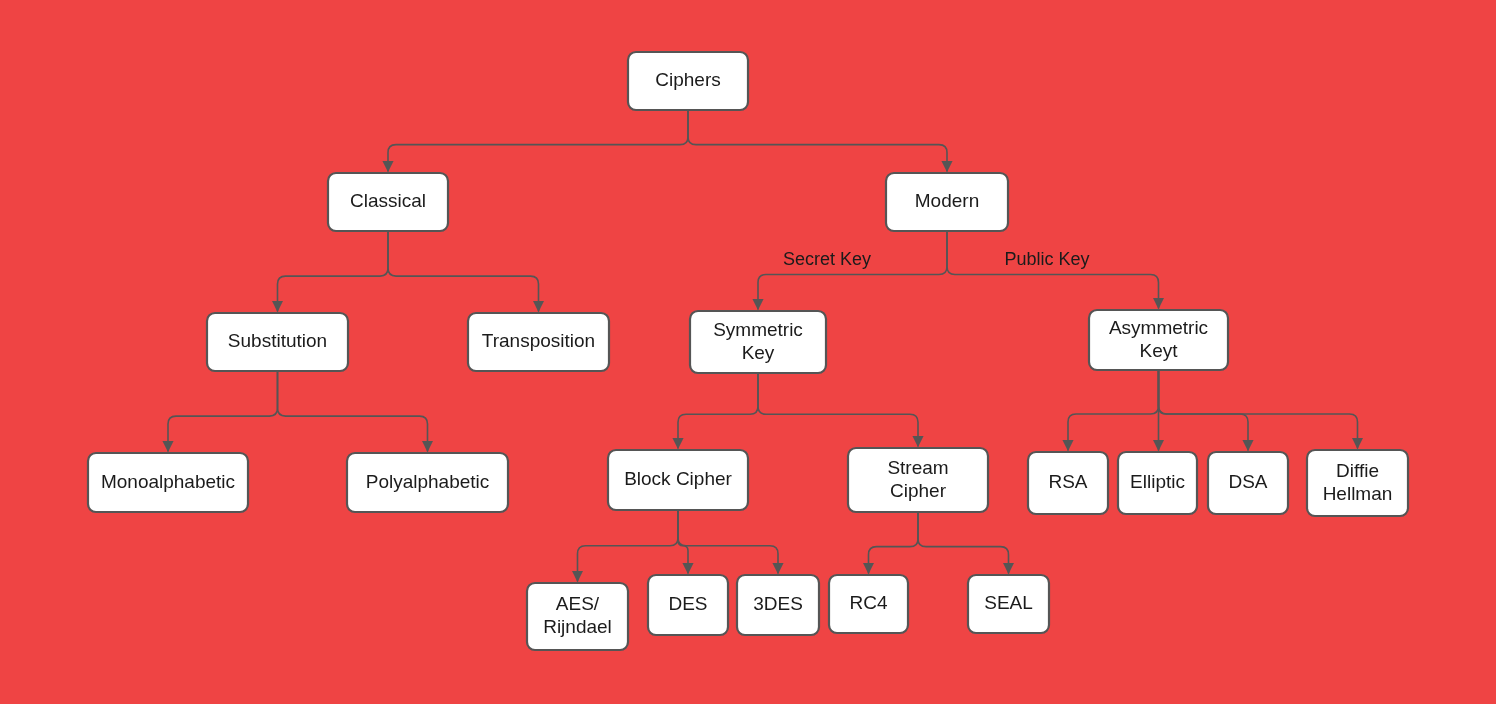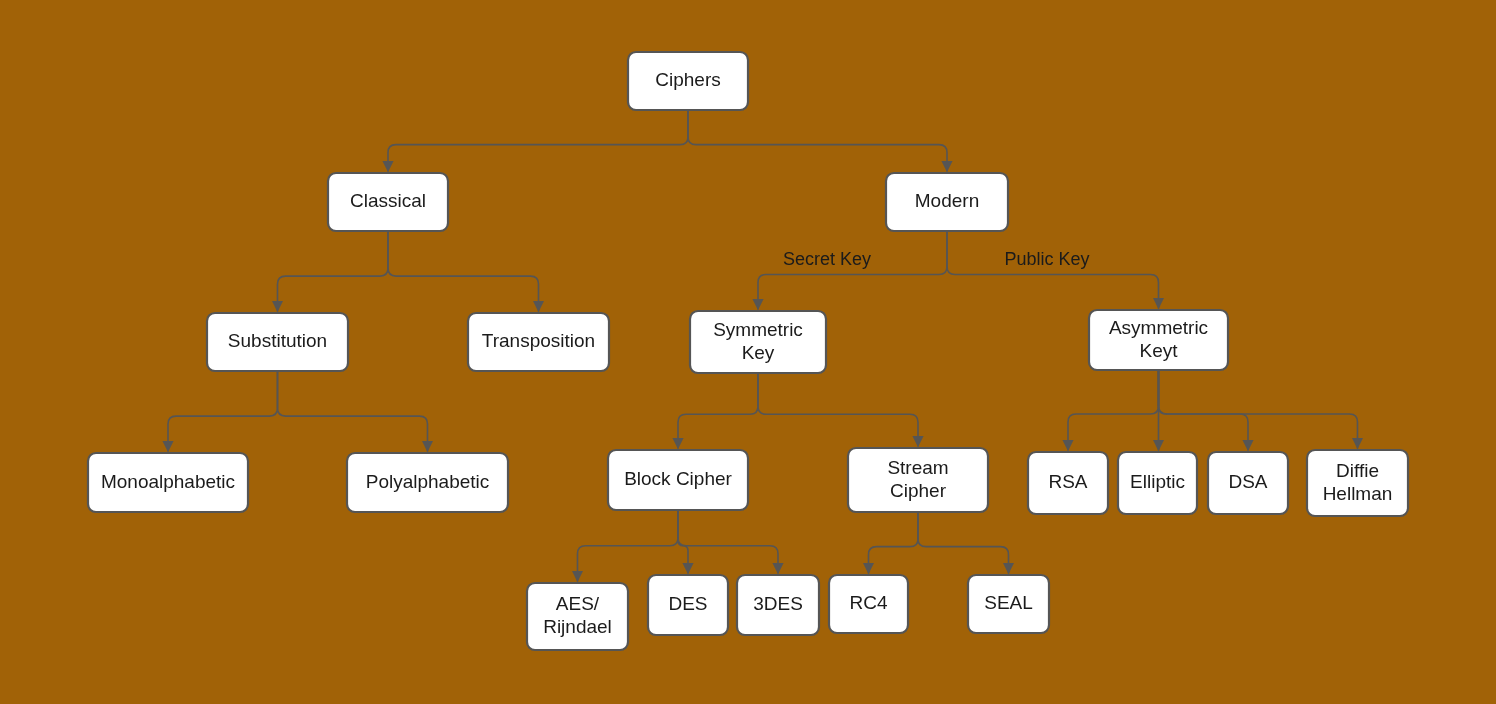--- a/index.html
+++ b/index.html
@@ -4,21 +4,21 @@
 <style>
   html, body {
     margin: 0;
     padding: 0;
     background: #ffffff;
   }
   #canvas {
     position: relative;
     width: 1496px;
     height: 704px;
-    background: #a16207;
+    background: #ef4444;
     font-family: "Liberation Sans", sans-serif;
     overflow: hidden;
   }
   svg.flow {
     position: absolute;
     left: 0;
     top: 0;
     width: 1496px;
     height: 704px;
   }

